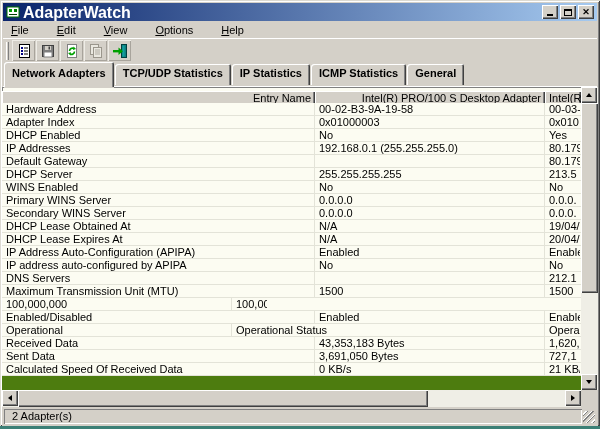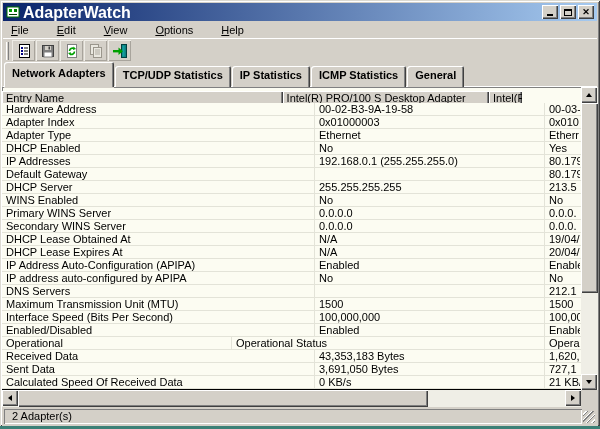--- a/index.html
+++ b/index.html
@@ -34,37 +34,37 @@
   .toolbar { position:absolute; top:38px; left:3px; right:3px; height:24px;
     border-top:1px solid #fff; display:flex; align-items:center; padding-left:2px; }
   .tb-grip { width:3px; height:18px; margin:0 3px 0 1px;
     border-left:1px solid #fff; border-right:1px solid #808080; }
   .tb-btn { width:23px; height:21px; display:flex; align-items:center; justify-content:center;
     background:#D4D0C8; box-shadow: inset 1px 1px 0 #eeece6, inset -1px -1px 0 #a8a49c; margin-right:1px; }
 
   
   .tabstrip { position:absolute; top:62px; left:3px; right:3px; height:25px; }
   .tabstrip .baseline { position:absolute; left:0; right:0; bottom:0; height:1px; background:#fff; }
-  .tabs { position:absolute; left:1px; bottom:0; display:flex; align-items:flex-end; }
+  .tabs { position:absolute; left:1px; bottom:0; display:flex; align-items:center; }
   .tab { position:relative; height:21px; background:#D4D0C8; padding:3px 8px 0 8px;
     font-weight:bold; white-space:nowrap; margin-right:1px;
     border-top-left-radius:3px; border-top-right-radius:2px;
     box-shadow: inset 1px 1px 0 #fff, inset -1px 0 0 #404040, inset -2px 0 0 #808080; }
   .tab.active { height:25px; padding-top:5px; z-index:2;
     box-shadow: inset 1px 1px 0 #fff, inset -1px 0 0 #404040, inset -2px 0 0 #808080, 0 1px 0 #D4D0C8; }
 
   
   .listview { position:absolute; top:87px; left:2px; width:596px; height:320px; background:#FCFCF2;
     box-shadow: inset 1px 1px 0 #808080, inset -1px -1px 0 #fff; }
-  .lv-header { position:absolute; top:4px; left:0; width:520px; height:16px; display:flex; }
+  .lv-header { position:absolute; top:4px; left:0; width:579px; height:16px; display:flex;text-align:right; }
   .hdr-cell { height:16px; background:#D4D0C8; padding:1px 4px 0 4px; white-space:nowrap; overflow:hidden;
     box-shadow: inset 1px 1px 0 #fff, inset -1px -1px 0 #404040, inset -2px -2px 0 #808080; }
   .hdr-c1 { width:313px; } .hdr-c2 { width:230px; } .hdr-c3 { width:36px; }
 
-  .lv-body { position:absolute; top:16px; left:0; width:579px; height:287px; overflow:hidden; background:#000000; }
+  .lv-body { position:absolute; top:16px; left:0; width:579px; height:287px; overflow:hidden; background:#4d7c0f; }
   .lv-row { display:flex; height:13px; line-height:12px; border-bottom:1px solid #E3E3D8; background:#FCFCF2; }
   .cell { white-space:nowrap; overflow:hidden; padding:0 0 0 4px; }
   .c1 { width:313px; border-right:1px solid #E3E3D8; }
   .c2 { width:230px; border-right:1px solid #E3E3D8; }
   .c3 { width:35px; }
 
   
   .vscroll { position:absolute; top:0; left:579px; width:17px; height:303px; background:#EFEEE6; }
   .hscroll { position:absolute; top:303px; left:0; width:579px; height:17px; background:#EFEEE6; }
   .sb-btn { position:absolute; width:16px; height:16px; background:#D4D0C8;
@@ -196,25 +196,20 @@
     <span class="cell c2">00-02-B3-9A-19-58</span>
     <span class="cell c3">00-03-</span>
   </div>
 
   <div class="lv-row">
     <span class="cell c1">Adapter Index</span>
     <span class="cell c2">0x01000003</span>
     <span class="cell c3">0x010</span>
   </div>
 
-  <div class="lv-row">
-    <span class="cell c1">Adapter Type</span>
-    <span class="cell c2">Ethernet</span>
-    <span class="cell c3">Etherr</span>
-  </div>
 
   <div class="lv-row">
     <span class="cell c1">DHCP Enabled</span>
     <span class="cell c2">No</span>
     <span class="cell c3">Yes</span>
   </div>
 
   <div class="lv-row">
     <span class="cell c1">IP Addresses</span>
     <span class="cell c2">192.168.0.1 (255.255.255.0)</span>
@@ -281,21 +276,20 @@
     <span class="cell c3">212.1</span>
   </div>
 
   <div class="lv-row">
     <span class="cell c1">Maximum Transmission Unit (MTU)</span>
     <span class="cell c2">1500</span>
     <span class="cell c3">1500</span>
   </div>
 
   <div class="lv-row">
-    <span class="cell c1">Interface Speed (Bits Per Second)</span>
     <span class="cell c2">100,000,000</span>
     <span class="cell c3">100,00</span>
   </div>
 
   <div class="lv-row">
     <span class="cell c1">Enabled/Disabled</span>
     <span class="cell c2">Enabled</span>
     <span class="cell c3">Enable</span>
   </div>
 

